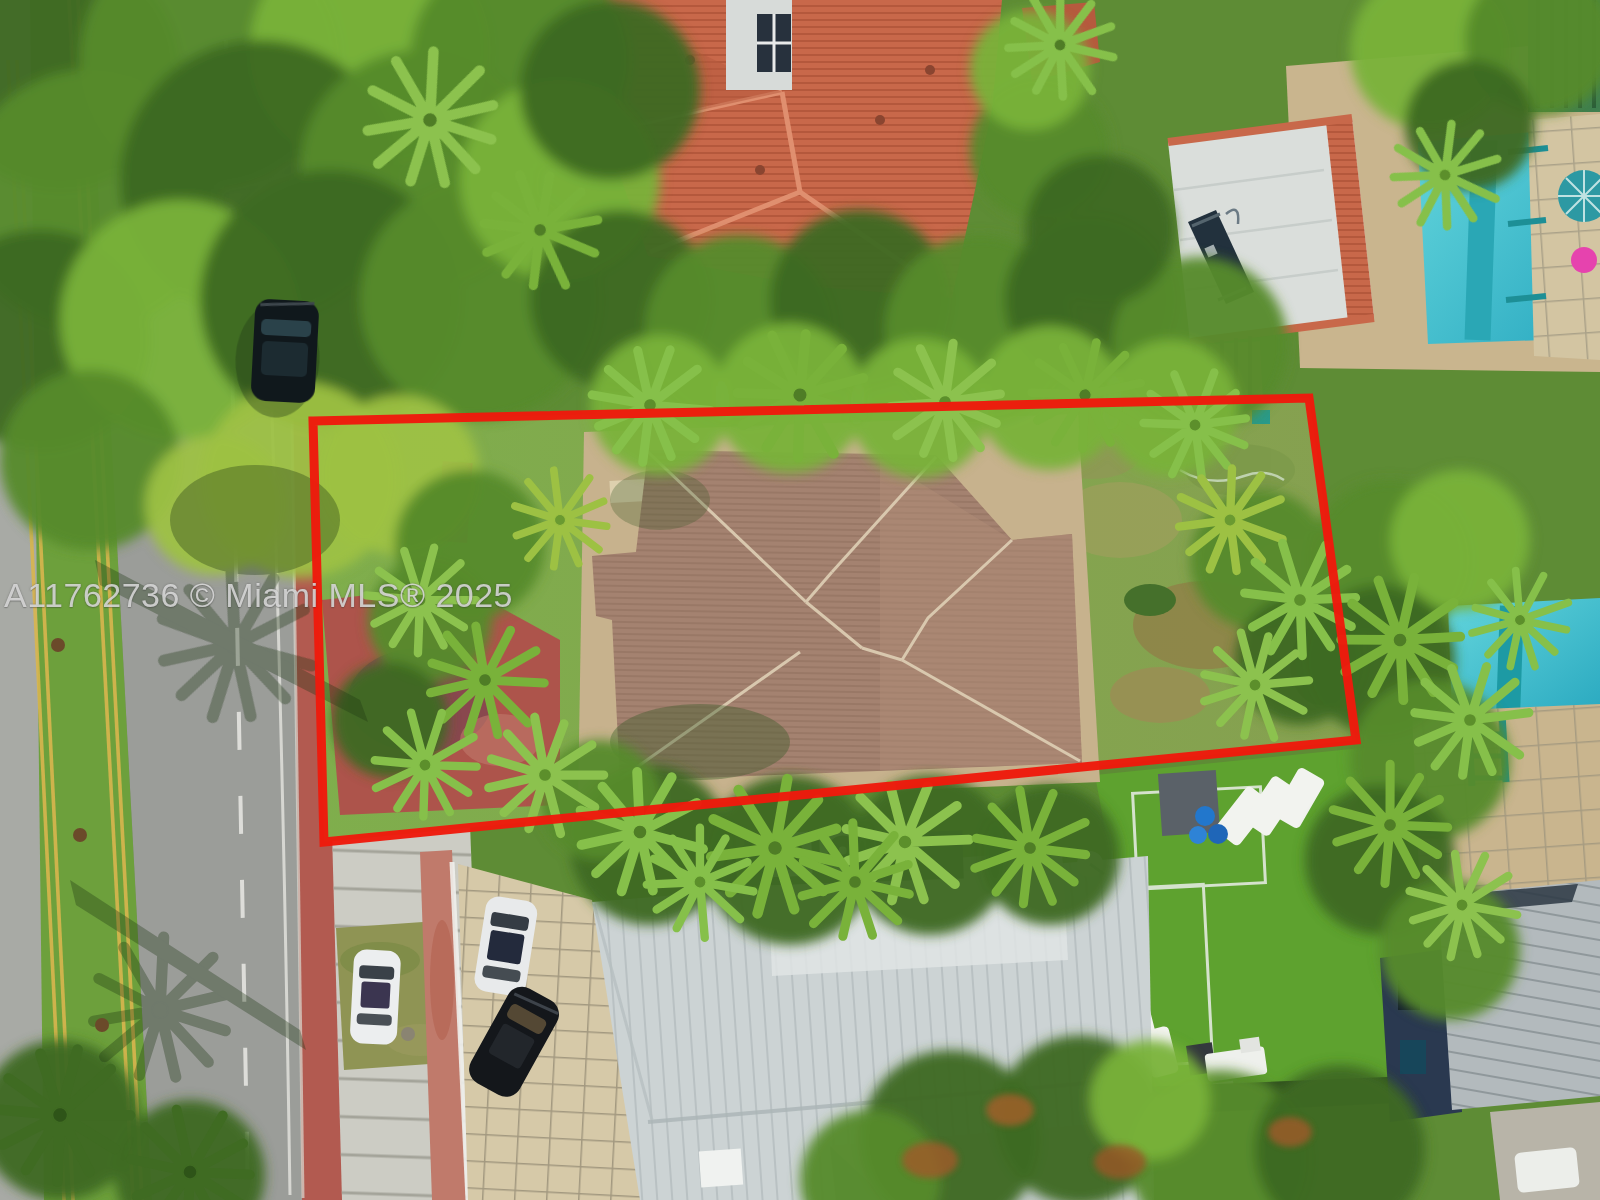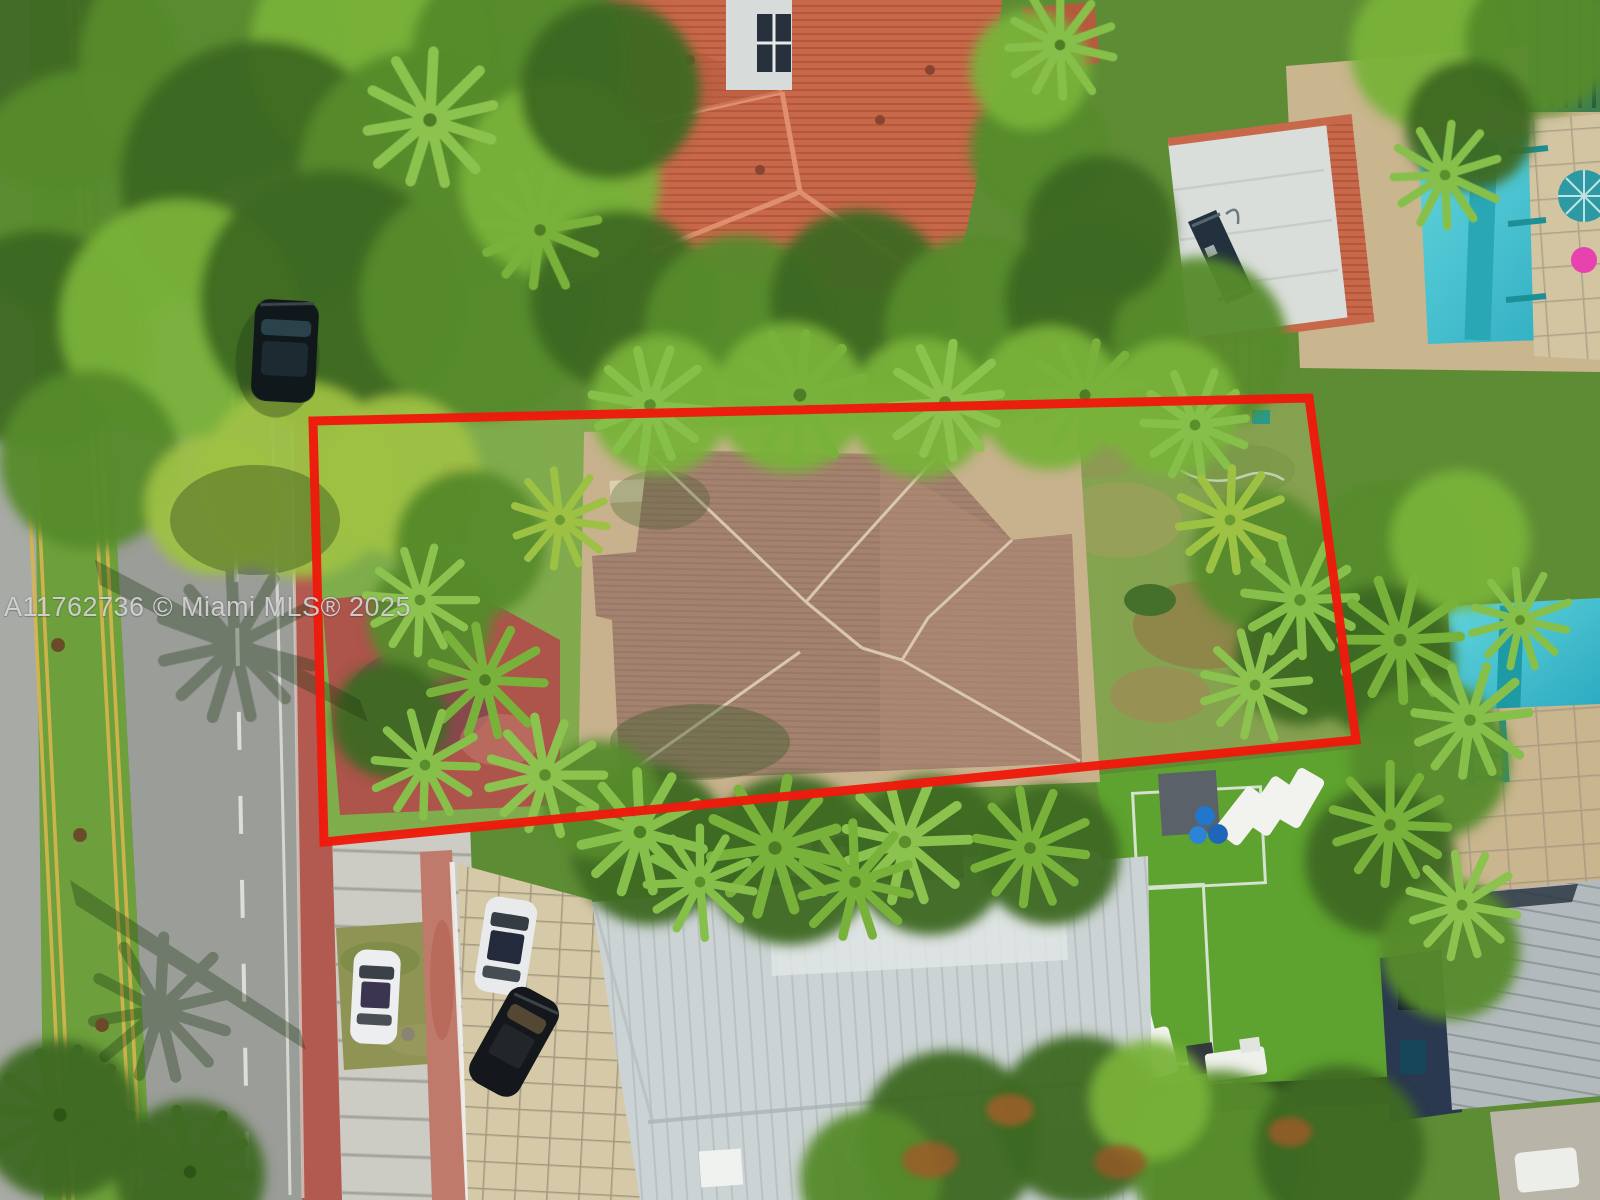--- a/index.html
+++ b/index.html
@@ -1,22 +1,22 @@
 <!DOCTYPE html>
 <html><head>
 <meta charset="utf-8">
 <style>
   html,body{margin:0;padding:0;background:#222;}
   #stage{position:relative;width:1600px;height:1200px;overflow:hidden;
          font-family:"Liberation Sans", sans-serif;background:#5e8c35;}
   #stage svg{position:absolute;left:0;top:0;}
   .cd{fill:#3d6a23;opacity:.96}.cm{fill:#568a2c;opacity:.96}
   .cb{fill:#79b23a;opacity:.95}.cl{fill:#9dc143;opacity:.95}
-  #watermark{position:absolute;left:4px;top:592px;width:420px;
-    font-size:27px;letter-spacing:.5px;color:rgba(228,228,228,.82);
+  #watermark{position:absolute;left:4px;top:576px;width:420px;
+    font-size:34px;letter-spacing:.5px;color:rgba(228,228,228,.82);
     text-shadow:0 0 2px rgba(70,70,70,.55), 0 1px 1px rgba(40,40,40,.25);
     white-space:nowrap;user-select:none;}
 </style>
 </head>
 <body>
 
 <div id="stage">
 <svg width="1600" height="1200" viewBox="0 0 1600 1200">
 <defs>
   <filter id="soft" x="-20%" y="-20%" width="140%" height="140%">

